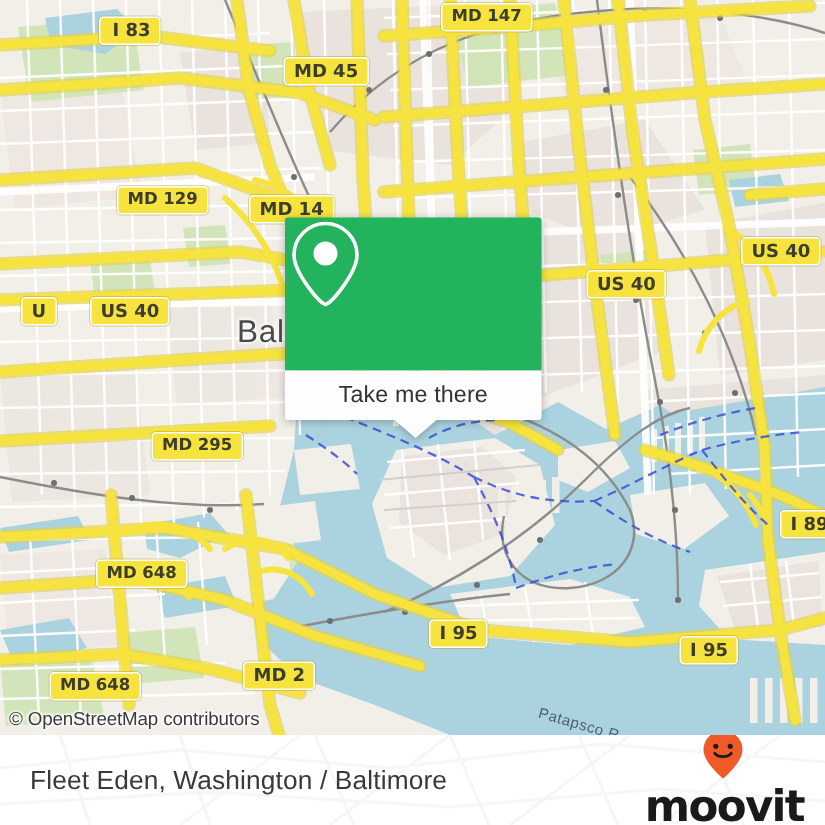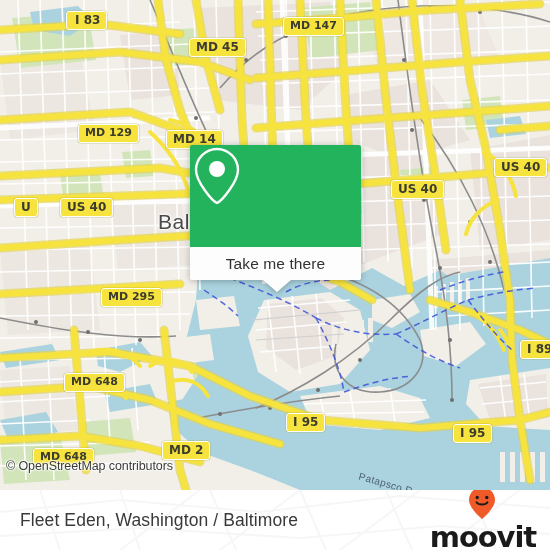--- a/index.html
+++ b/index.html
@@ -9,21 +9,21 @@
     background:#ffffff;
   }
   #app{position:relative;width:550px;height:550px;overflow:hidden;background:#fff;}
 
   
   #map{position:absolute;left:0;top:0;width:550px;height:490px;overflow:hidden;background:#f2efe9;}
   #map svg{position:absolute;left:0;top:0;}
 
   
   .osm-attrib{
-    position:absolute;left:6px;bottom:17px;
+    position:absolute;left:6px;bottom:4px;
     font-size:12.5px;color:#3a3a3a;letter-spacing:-0.1px;
     text-shadow:0 0 2px #fff,0 0 2px #fff,0 0 3px #fff,1px 0 2px #fff,-1px 0 2px #fff;
     white-space:nowrap;
   }
 
   
   .shield{
     position:absolute;
     background:#f7e33d;border:1.6px solid #ffffff;border-radius:3px;
     color:#3d3d2e;font-size:12px;font-weight:bold;
@@ -412,21 +412,21 @@
       </g>
     </svg>
 
     <div class="city-label" style="left:158px;top:210px;">Baltimore</div>
 
     <div class="water-label" style="left:358px;top:478px;transform:rotate(16deg);">Patapsco R</div>
 
     <div id="shield-layer">
         <div class="shield" style="left: 66px; top: 11px; padding-left: 8px;">I 83</div>
         <div class="shield" style="left: 189px; top: 38px;">MD 45</div>
-        <div class="shield s11" style="left: 283px; top: 2px; margin-top: 15px;">MD 147</div>
+        <div class="shield s11" style="left: 294px; top: 2px;">MD 147</div>
         <div class="shield s11" style="left: 78px; top: 124px;">MD 129</div>
         <div class="shield" style="left: 166px; top: 130px;">MD 14</div>
         <div class="shield" style="left: 391px; top: 180px;">US 40</div>
         <div class="shield" style="left: 494px; top: 158px;">US 40</div>
         <div class="shield" style="left: 14px; top: 198px;">U</div>
         <div class="shield" style="left: 60px; top: 198px;">US 40</div>
         <div class="shield s11" style="left: 101px; top: 288px;">MD 295</div>
         <div class="shield s11" style="left: 64px; top: 373px;">MD 648</div>
         <div class="shield s11" style="left: 33px; top: 448px;">MD 648</div>
         <div class="shield" style="left: 162px; top: 441px;">MD 2</div>

